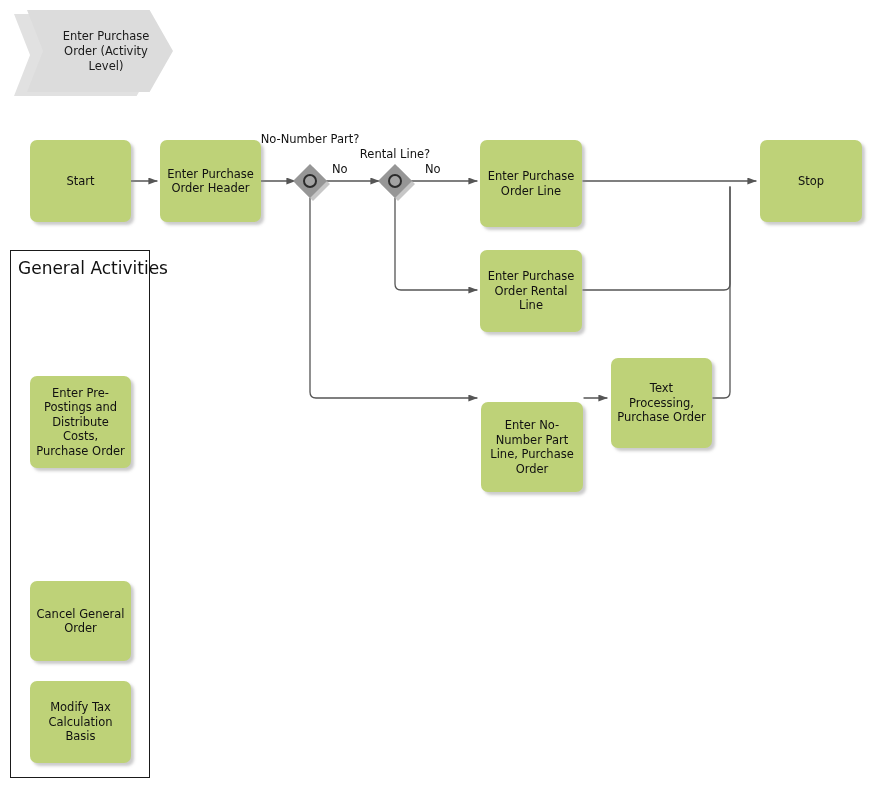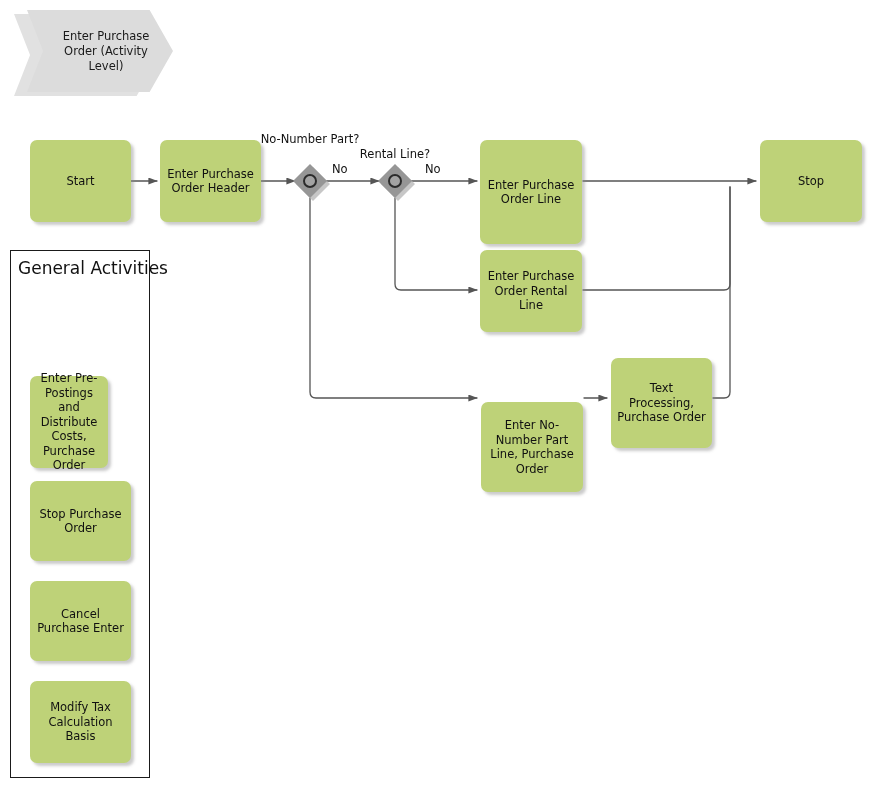--- a/index.html
+++ b/index.html
@@ -195,21 +195,21 @@
   </div>
 
   <div class="node" style="left:30px; top:140px; width:101px; height:82px;">
     <span>Start</span>
   </div>
 
   <div class="node" style="left:160px; top:140px; width:101px; height:82px;">
     <span>Enter Purchase Order Header</span>
   </div>
 
-  <div class="node" style="left:480px; top:140px; width:102px; height:104px;">
+  <div class="node" style="left:480px; top:140px; width:102px; height:87px;">
     <span>Enter Purchase Order Line</span>
   </div>
 
   <div class="node" style="left:480px; top:250px; width:102px; height:82px;">
     <span>Enter Purchase Order Rental Line</span>
   </div>
 
   <div class="node" style="left:481px; top:358px; width:102px; height:90px;margin-top:44px;">
     <span>Enter No-Number Part Line, Purchase Order</span>
   </div>
@@ -235,29 +235,26 @@
     <div class="gw-shadow"></div>
     <div class="gw-body"></div>
     <div class="gw-ring"></div>
   </div>
   <div class="edge-label" style="left:425px; top:162px;">No</div>
 
   <div class="group-box" style="left:10px; top:250px; width:140px; height:528px;"></div>
   <div class="group-title" style="left:18px; top:258px;">General Activities</div>
 
 
-  <div class="node" style="left:30px; top:376px; width:78px; height:92px;">
+  <div class="node" style="left:30px; top:376px; width:101px; height:92px;">
     <span>Enter Pre-Postings and Distribute Costs, Purchase Order</span>
   </div>
 
-  <div class="node" style="left:30px; top:481px; width:101px; height:80px;">
-    <span>Stop Purchase Order</span>
-  </div>
 
   <div class="node" style="left:30px; top:581px; width:101px; height:80px;">
-    <span>Cancel Purchase Enter</span>
+    <span>Cancel General Order</span>
   </div>
 
   <div class="node" style="left:30px; top:681px; width:101px; height:82px;">
     <span>Modify Tax Calculation Basis</span>
   </div>
 
 </div>
 
 </body></html>

